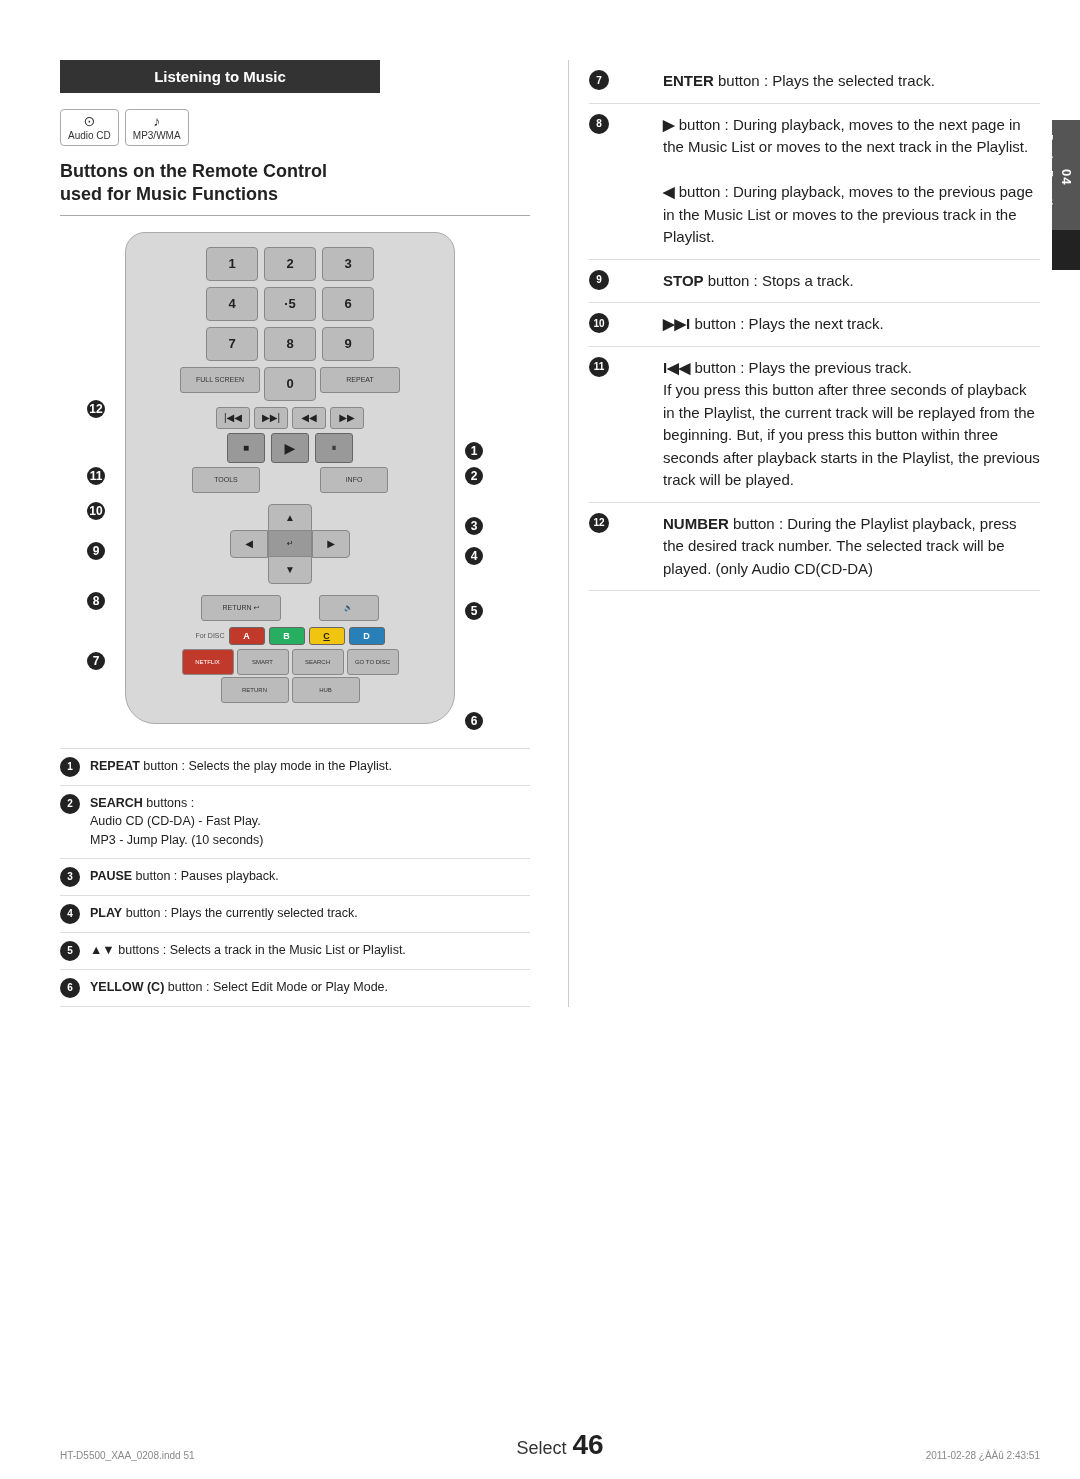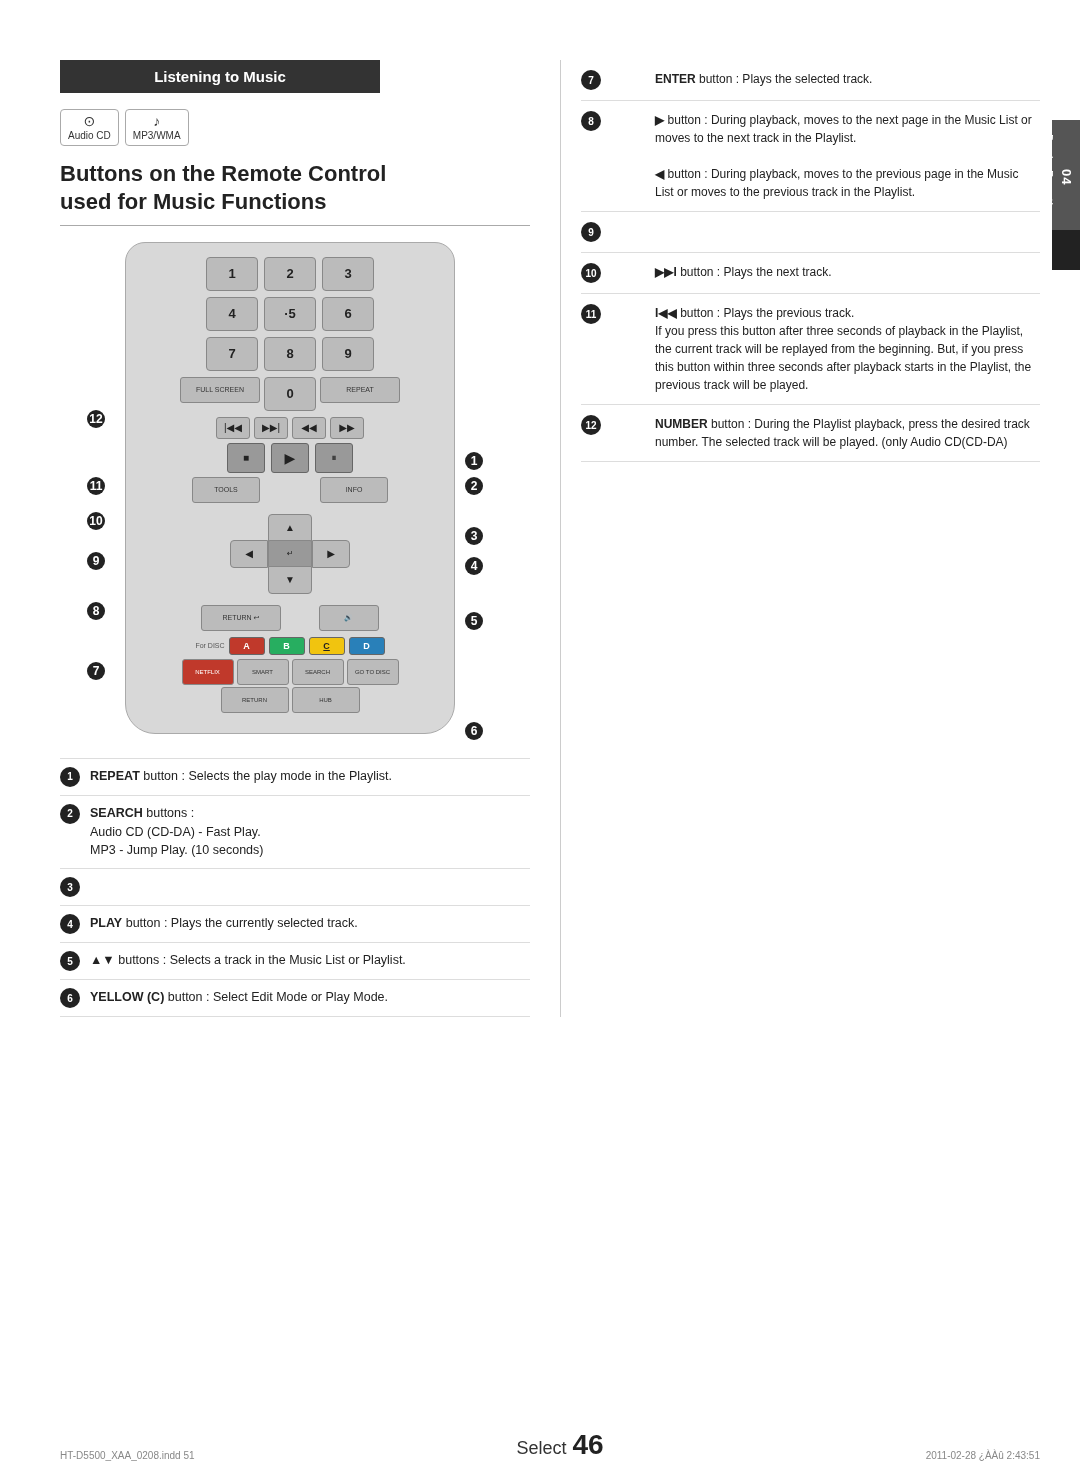--- a/index.html
+++ b/index.html
@@ -49,21 +49,21 @@
       width: 28px;
       background: #222;
       color: #fff;
       height: 40px;
     }
     
     .main-content {
       display: flex;
       flex-direction: row;
       padding: 20px 40px 20px 60px;
-      gap: 0;
+      gap: 8px;
     }
     .left-col {
       width: 500px;
       padding-right: 30px;
       flex-shrink: 0;
     }
     .right-col {
       flex: 1;
       padding-left: 20px;
       border-left: 1px solid #ccc;
@@ -95,21 +95,21 @@
       display: flex;
       flex-direction: column;
       align-items: center;
       line-height: 1.2;
     }
     .icon-badge .icon-symbol {
       font-size: 14px;
     }
     
     .section-title {
-      font-size: 22px;
+      font-size: 18px;
       font-weight: bold;
       margin-bottom: 4px;
       line-height: 1.3;
     }
     .section-divider {
       border: none;
       border-top: 1px solid #aaa;
       margin: 8px 0 16px 0;
     }
     
@@ -154,21 +154,21 @@
       align-items: flex-start;
       gap: 10px;
       padding: 10px 0;
       border-bottom: 1px solid #ddd;
     }
     .right-ann-row:first-child {
       border-top: none;
     }
     .right-ann-text {
       flex: 1;
-      font-size: 12px;
+      font-size: 15px;
       line-height: 1.5;
       padding-left: 44px;
     }
     
     .footer {
       position: absolute;
       bottom: 18px;
       left: 0;
       right: 0;
       display: flex;
@@ -460,20 +460,21 @@
           <div class="ann-text"><b>REPEAT</b> button : Selects the play mode in the Playlist.</div>
         </div>
 
         <div class="ann-row">
           <div class="num-circle">2</div>
           <div class="ann-text"><b>SEARCH</b> buttons :<br>Audio CD (CD-DA) - Fast Play.<br>MP3 - Jump Play. (10 seconds)</div>
         </div>
 
         <div class="ann-row">
           <div class="num-circle">3</div>
+          <div class="ann-text"><b>PAUSE</b> button : Pauses playback.</div>
         </div>
 
         <div class="ann-row">
           <div class="num-circle">4</div>
           <div class="ann-text"><b>PLAY</b> button : Plays the currently selected track.</div>
         </div>
 
         <div class="ann-row">
           <div class="num-circle">5</div>
           <div class="ann-text"><b>▲▼</b> buttons : Selects a track in the Music List or Playlist.</div>
@@ -496,20 +497,21 @@
       <div class="right-ann-row">
         <div class="num-circle">8</div>
         <div class="right-ann-text">
           <b>▶</b> button : During playback, moves to the next page in the Music List or moves to the next track in the Playlist.<br><br>
           <b>◀</b> button : During playback, moves to the previous page in the Music List or moves to the previous track in the Playlist.
         </div>
       </div>
 
       <div class="right-ann-row">
         <div class="num-circle">9</div>
+        <div class="right-ann-text"><b>STOP</b> button : Stops a track.</div>
       </div>
 
       <div class="right-ann-row">
         <div class="num-circle">10</div>
         <div class="right-ann-text"><b>▶▶I</b> button : Plays the next track.</div>
       </div>
 
       <div class="right-ann-row">
         <div class="num-circle">11</div>
         <div class="right-ann-text">

